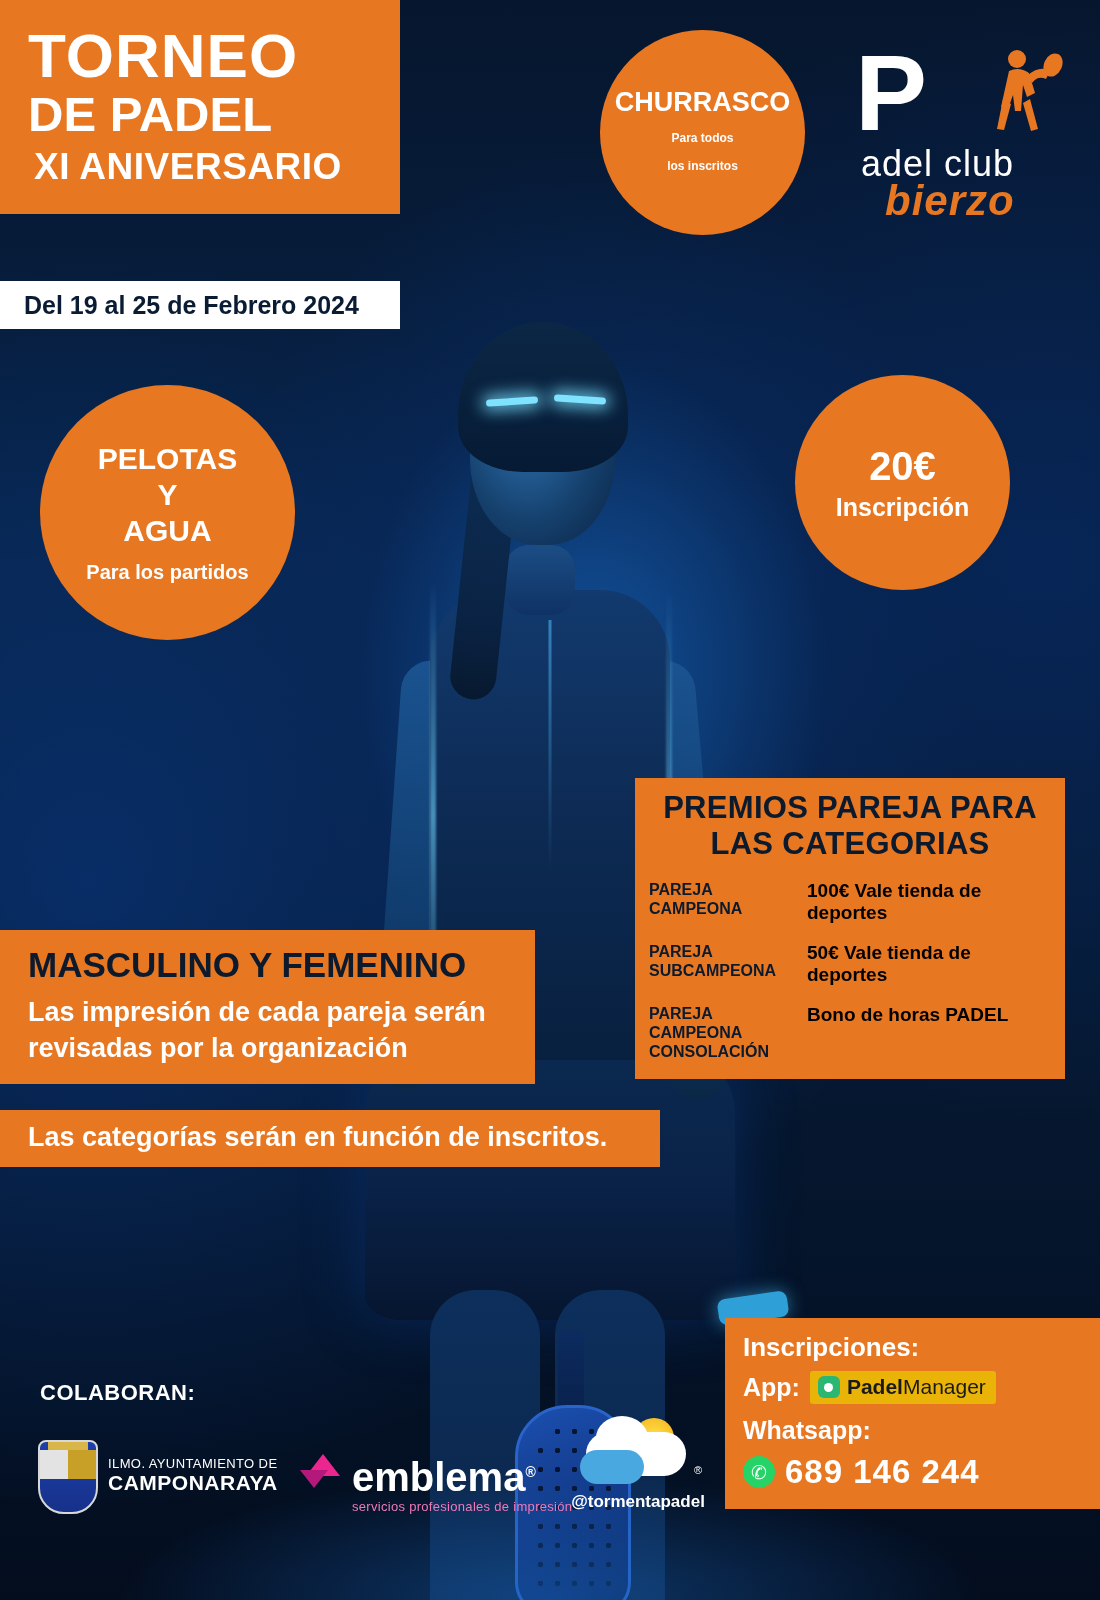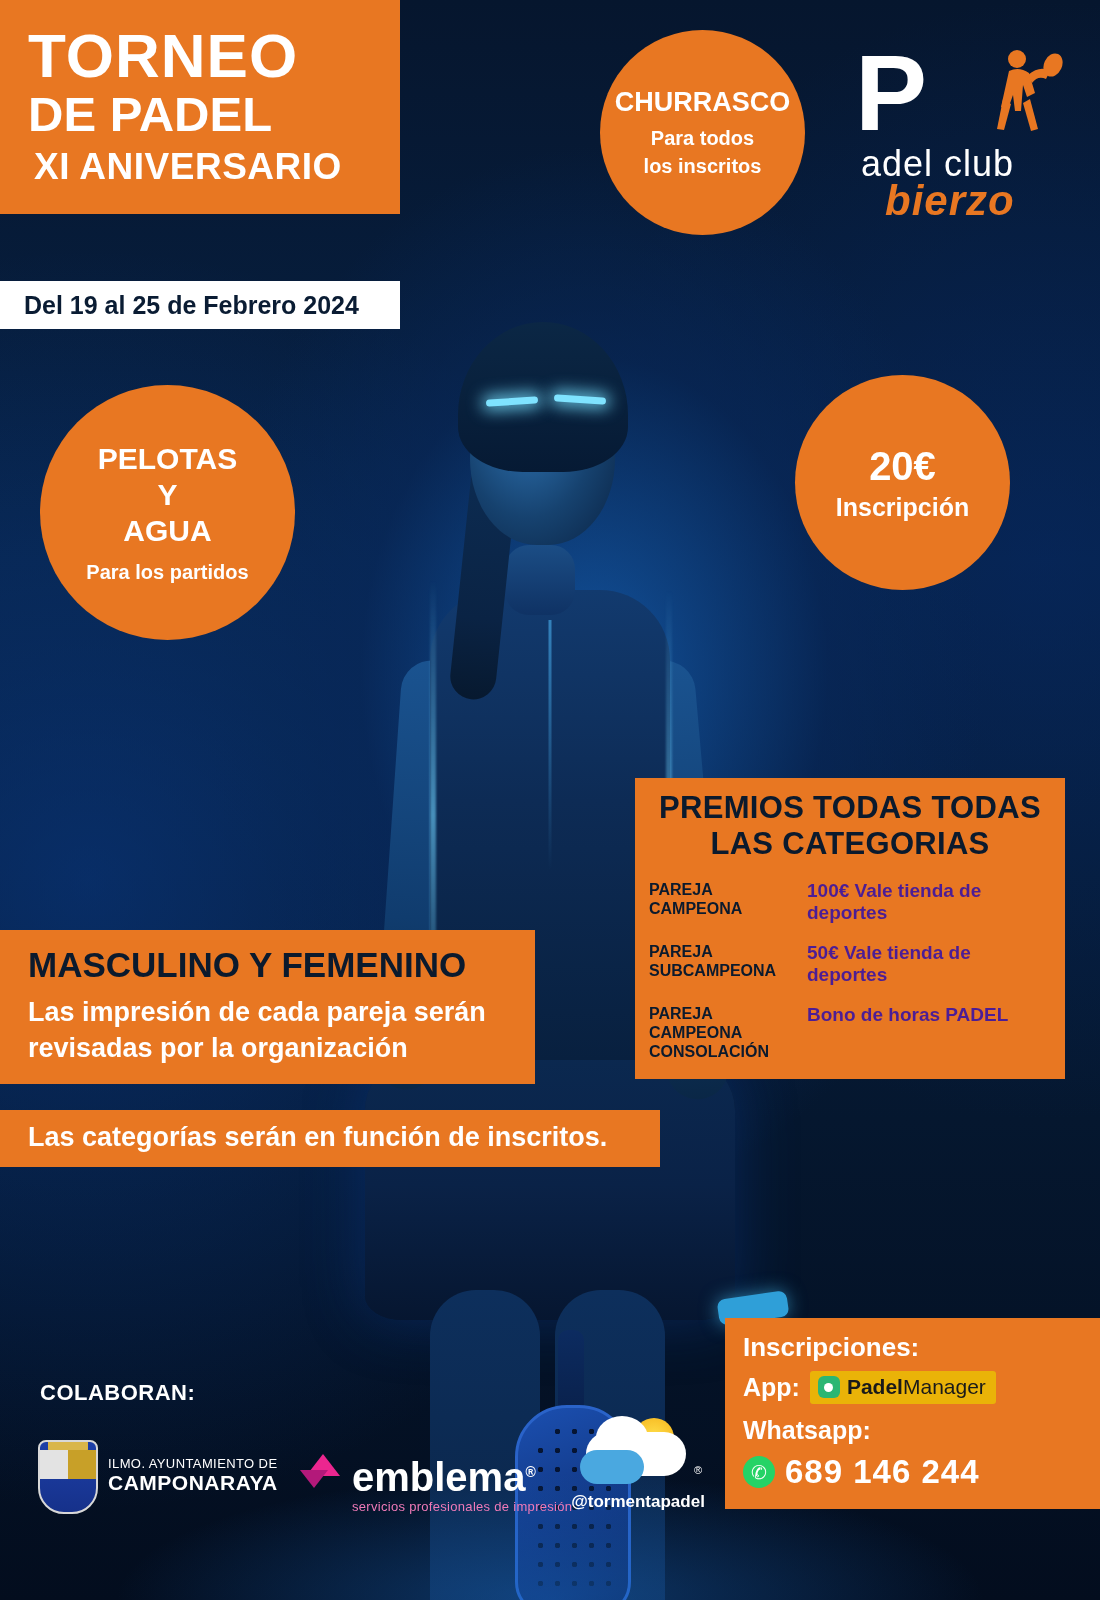--- a/index.html
+++ b/index.html
@@ -158,21 +158,21 @@
   }
 
   
   .circle{
     border-radius:50%;background:#e87722;color:#fff;
     display:flex;flex-direction:column;align-items:center;justify-content:center;
     text-align:center;
   }
   .c-churrasco{left:600px;top:30px;width:205px;height:205px;}
   .c-churrasco .t1{font-size:27px;font-weight:bold;line-height:32px;}
-  .c-churrasco .t2{font-size:20px;font-weight:bold;line-height:28px;margin-top:6px;}
+  .c-churrasco .t2{font-size:12px;font-weight:bold;line-height:28px;margin-top:6px;}
   .c-pelotas{left:40px;top:385px;width:255px;height:255px;}
   .c-pelotas .t1{font-size:30px;font-weight:bold;line-height:36px;}
   .c-pelotas .t2{font-size:20px;font-weight:bold;margin-top:12px;}
   .c-precio{left:795px;top:375px;width:215px;height:215px;}
   .c-precio .t1{font-size:40px;font-weight:bold;line-height:46px;}
   .c-precio .t2{font-size:25px;font-weight:bold;margin-top:4px;}
 
   
   .logo{left:855px;top:25px;width:215px;height:195px;}
   .logo-p{
@@ -197,21 +197,21 @@
   }
   .premios h2{
     margin:0;color:#0b1a2d;font-size:31px;font-weight:bold;text-align:center;
     line-height:36px;letter-spacing:.3px;
   }
   .prow{display:flex;align-items:flex-start;margin-top:18px;}
   .plabel{
     width:158px;color:#0b1a2d;font-weight:bold;font-size:16px;line-height:19px;
     text-transform:uppercase;flex:0 0 158px;
   }
-  .pvalue{color:#4c1d95;font-weight:bold;font-size:19px;line-height:22px;}
+  .pvalue{color:#000000;font-weight:bold;font-size:19px;line-height:22px;}
 
   
   .mascu{
     left:0;top:930px;width:535px;background:#e87722;padding:14px 0 18px 28px;
     box-sizing:border-box;
   }
   .mascu h2{margin:0;color:#0b1a2d;font-size:35px;font-weight:bold;line-height:42px;}
   .mascu p{margin:8px 0 0 0;color:#fff;font-size:27px;font-weight:bold;line-height:36px;}
 
   .categ{
@@ -368,21 +368,21 @@
         <path d="M30 54 l-6 30 7 1 7 -26 z"></path>
         <path d="M50 58 l8 28 7 -2 -8 -30 z"></path>
       </g>
     </svg>
     <div class="logo-padel">adel club</div>
     <div class="logo-bierzo">bierzo</div>
   </div>
 
   <div class="block premios">
     <h2>
-      <span>PREMIOS TODAS TODAS</span><br>
+      <span>PREMIOS PAREJA PARA</span><br>
       <span>LAS CATEGORIAS</span>
     </h2>
 
     <div class="prow">
       <div class="plabel">
         <div>PAREJA</div>
         <div>CAMPEONA</div>
       </div>
       <div class="pvalue">100€ Vale tienda de deportes</div>
     </div>

